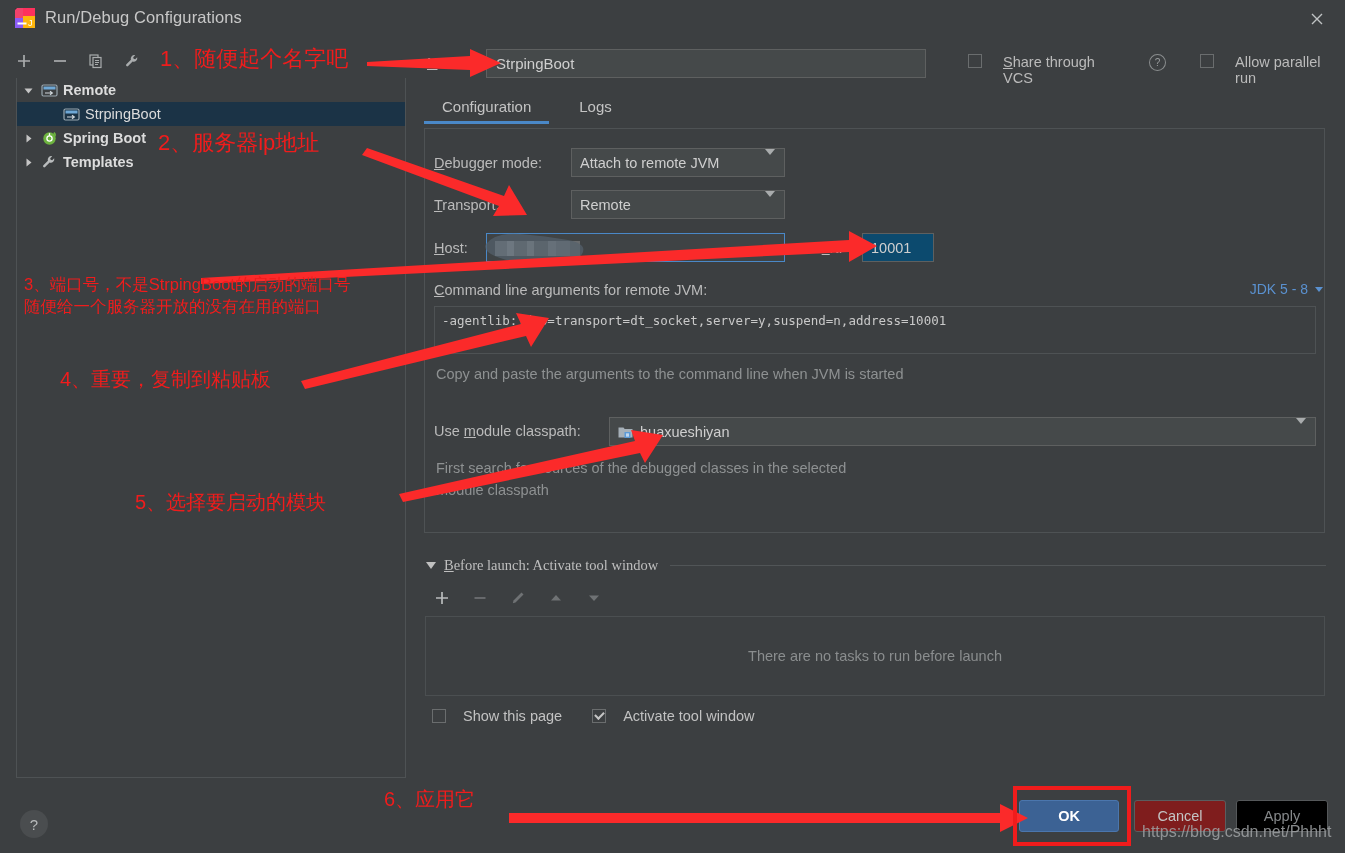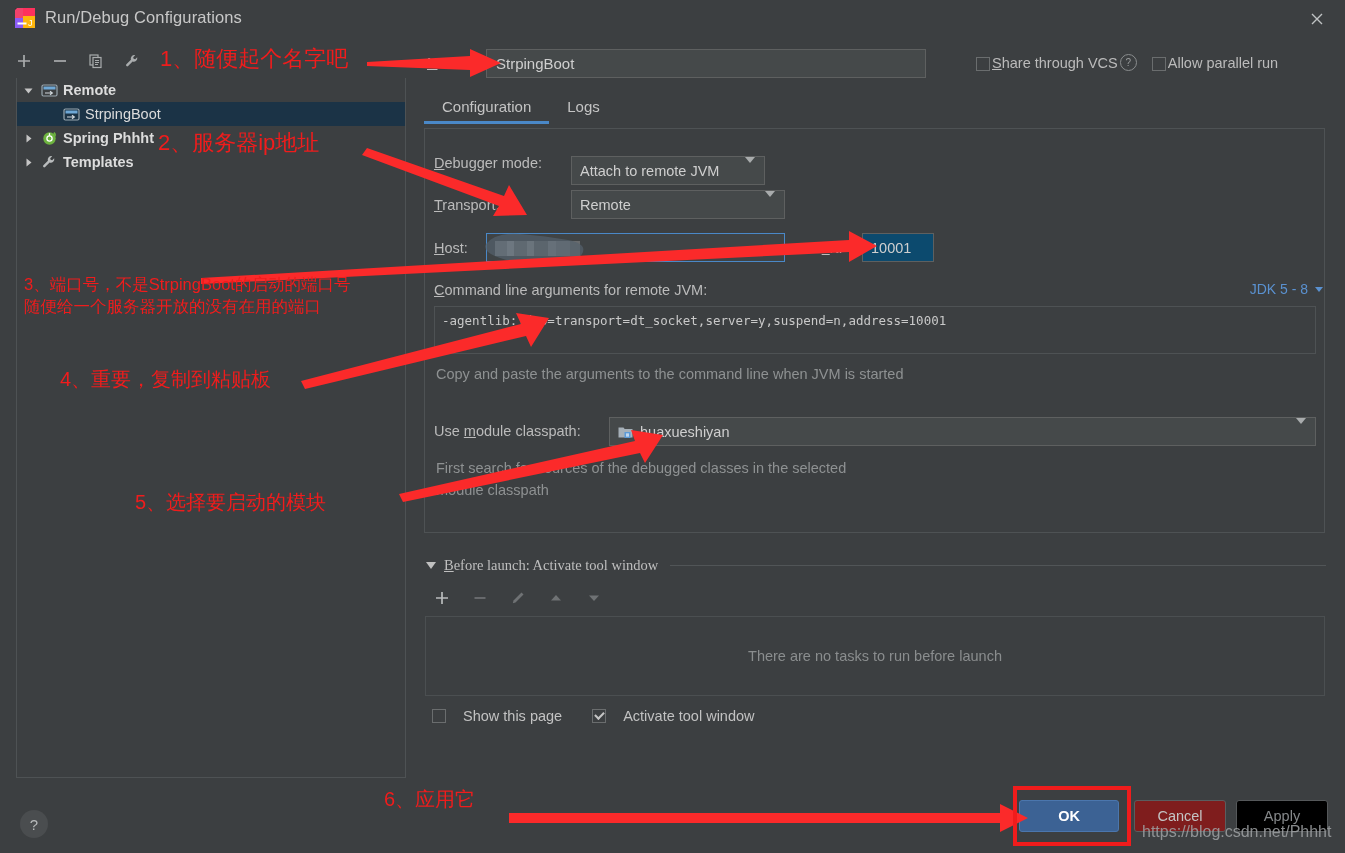--- a/index.html
+++ b/index.html
@@ -124,25 +124,24 @@
     font-size: 15px;
     font-family: "Liberation Sans", sans-serif;
     padding: 0 9px;
     outline: none;
   }
 
   .vcs-row {
     position: absolute;
     left: 968px; top: 54px;
     display: flex;
-    align-items: flex-end;
-    gap: 2px;
+    align-items: flex-start;
+    gap: 21px;
     font-size: 14.5px;
     color: #bbbbbb;
-    margin-left: 8px;
   }
   .cbx {
     width: 14px; height: 14px;
     background: #3c3f41;
     border: 1px solid #6a6d6e;
     box-sizing: border-box;
     display: inline-flex;
     align-items: center; justify-content: center;
     flex: 0 0 14px;
     cursor: pointer;
@@ -166,21 +165,21 @@
   }
   .gap-22 { margin-left: 13px; }
 
   
   .tabs {
     position: absolute;
     left: 424px; top: 96px;
     width: 900px; height: 32px;
     display: flex;
     align-items: flex-start;
-    gap: 0;
+    gap: 12px;
   }
   .tab {
     font-size: 15px;
     color: #c4c4c4;
     padding: 2px 18px 9px 18px;
     cursor: pointer;
     position: relative;
   }
   .tab.active::after {
     content: "";
@@ -577,21 +576,21 @@
           </svg>
       </span>
       <span class="node-icon">
         <svg width="17" height="16" viewBox="0 0 17 16">
           <circle cx="8.5" cy="8.5" r="6.2" fill="#6db33f"></circle>
           <circle cx="8.5" cy="8.5" r="2.6" fill="none" stroke="#ffffff" stroke-width="1.3"></circle>
           <path d="M8.5 5.9 L8.5 3.2" stroke="#ffffff" stroke-width="1.3"></path>
           <path d="M12.8 2.6 q2 1.6 1 3.4" stroke="#6db33f" stroke-width="1.6" fill="none"></path>
         </svg>
       </span>
-      <span class="node-label">Spring Phhht</span>
+      <span class="node-label">Spring Boot</span>
     </div>
 
     <div class="tree-row">
       <span class="twisty">
         <svg width="11" height="11" viewBox="0 0 11 11">
             <path d="M3.5 1.5 L8.5 5.5 L3.5 9.5 Z" fill="#c5c5c5"></path>
           </svg>
       </span>
       <span class="node-icon">
         <svg width="16" height="16" viewBox="0 0 16 16">
@@ -617,21 +616,21 @@
     <div class="tab active">Configuration</div>
     <div class="tab">Logs</div>
   </div>
   <div class="tab-underline"></div>
 
   <div class="panel-box"></div>
 
   <div class="frow" style="left:434px; top:155px;">
     <span class="flabel"><u>D</u>ebugger mode:</span>
   </div>
-  <div class="combo" style="position:absolute; left:571px; top:156px; width:194px;">
+  <div class="combo" style="position:absolute; left:571px; top:148px; width:214px;">
     <span>Attach to remote JVM</span>
     <span class="caret"><span class="tri-down"></span></span>
   </div>
 
   <div class="frow" style="left:434px; top:197px;">
     <span class="flabel"><u>T</u>ransport:</span>
   </div>
   <div class="combo" style="position:absolute; left:571px; top:190px; width:214px;">
     <span>Remote</span>
     <span class="caret"><span class="tri-down"></span></span>

